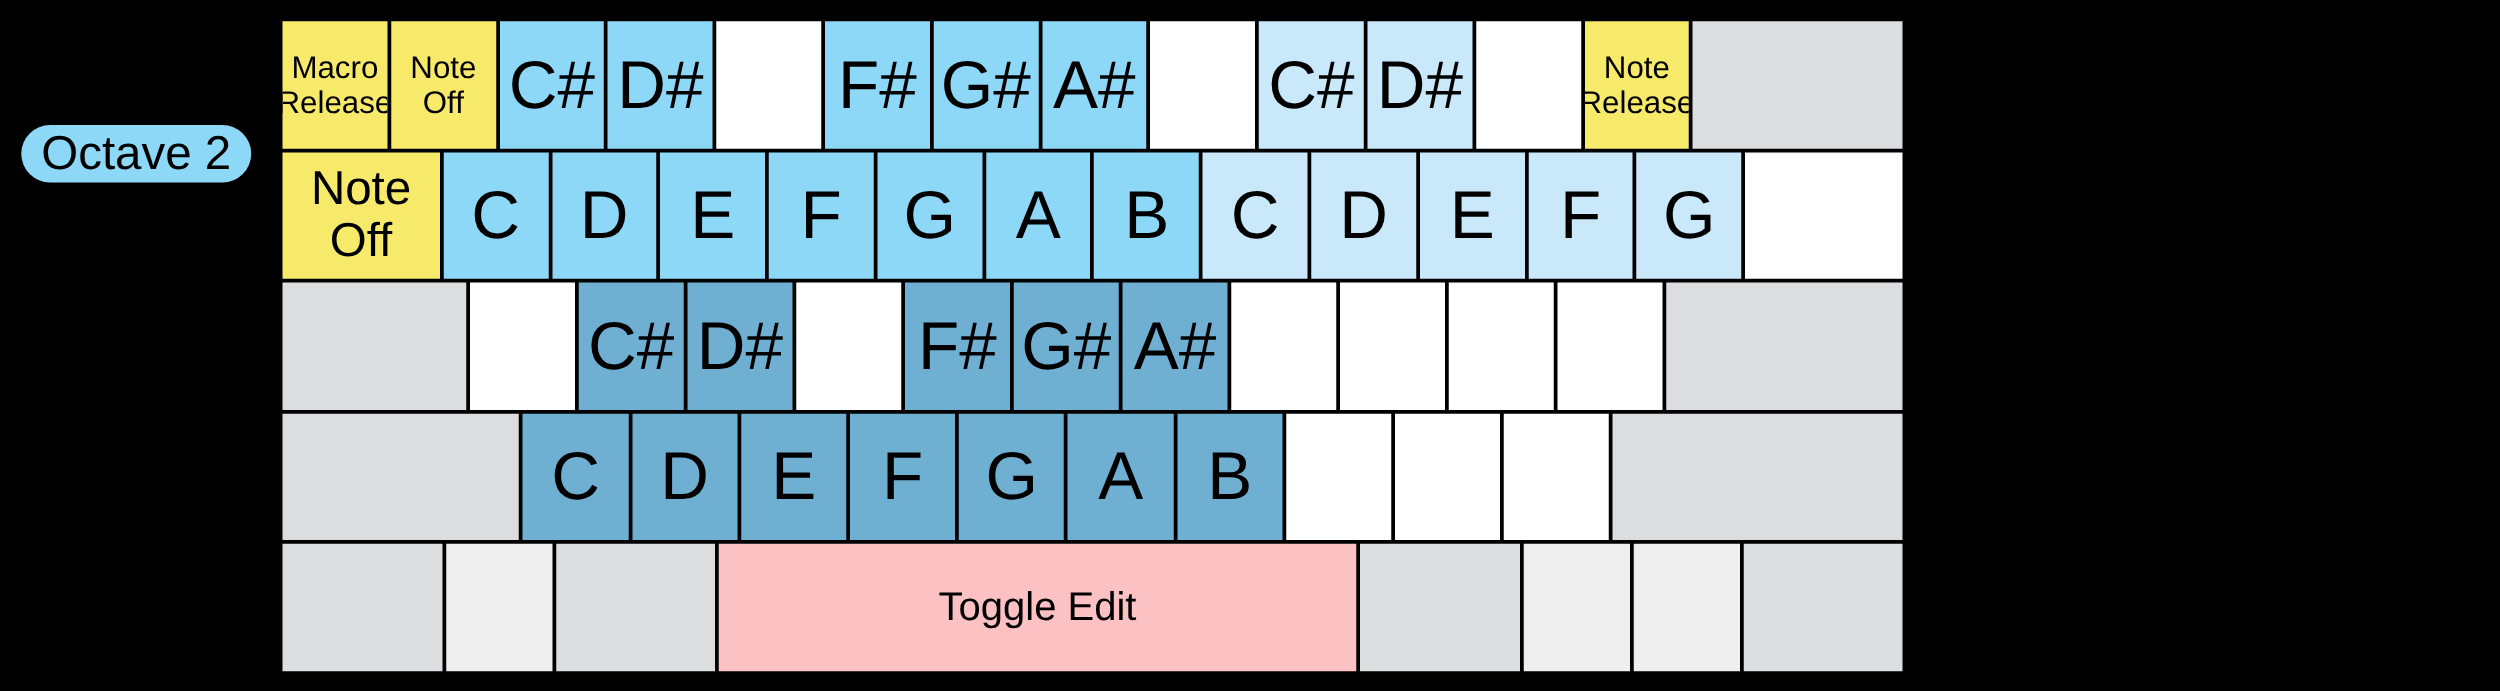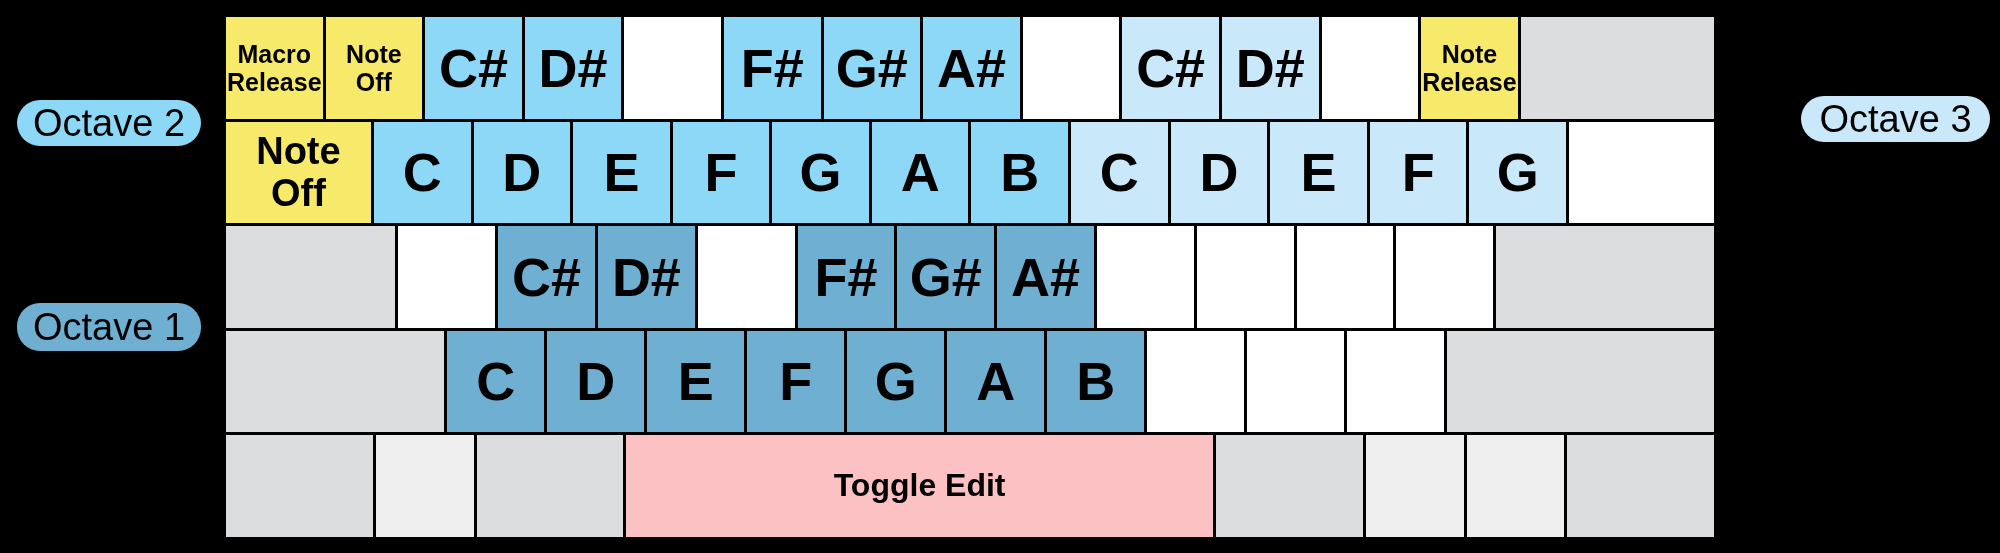--- a/index.html
+++ b/index.html
@@ -14,27 +14,26 @@
   .stage {
     position: relative;
     width: 2000px;
     height: 553px;
     background: #000000;
   }
   .keyboard {
     position: absolute;
     left: 226px;
     top: 17px;
-    width: 1488px;
+    width: 1296px;
     height: 520px;
     display: flex;
     flex-direction: column;
     gap: 3px;
     background: #000000;
-    font-weight: bold;
   }
   .krow {
     flex: 1 1 0;
     display: flex;
     gap: 3px;
     min-height: 0;
   }
   .key {
     flex-basis: 0;
     min-width: 0;
@@ -64,23 +63,21 @@
   .pill.octave1 { left: 17px;   top: 303px; width: 184px; height: 48px; background: #6FAFD2; }
   .pill.octave3 { left: 1801px; top: 96px;  width: 189px; height: 46px; background: #C9E9FB; }
 </style>
 </head>
 <body>
 
 <div class="stage">
 
   <div class="pill octave2">Octave 2</div>
 
-  <div class="pill octave1">Octave 1</div>
 
-  <div class="pill octave3">Octave 3</div>
 
   <div class="keyboard">
       <div class="krow">
         <div class="key small" style="flex-grow: 1; background: rgb(247, 233, 106);">Macro
 Release</div>
         <div class="key small" style="flex-grow: 1; background: rgb(247, 233, 106);">Note
 Off</div>
         <div class="key big" style="flex-grow: 1; background: rgb(141, 215, 247);">C#</div>
         <div class="key big" style="flex-grow: 1; background: rgb(141, 215, 247);">D#</div>
         <div class="key big" style="flex-grow: 1; background: rgb(255, 255, 255);"></div>

